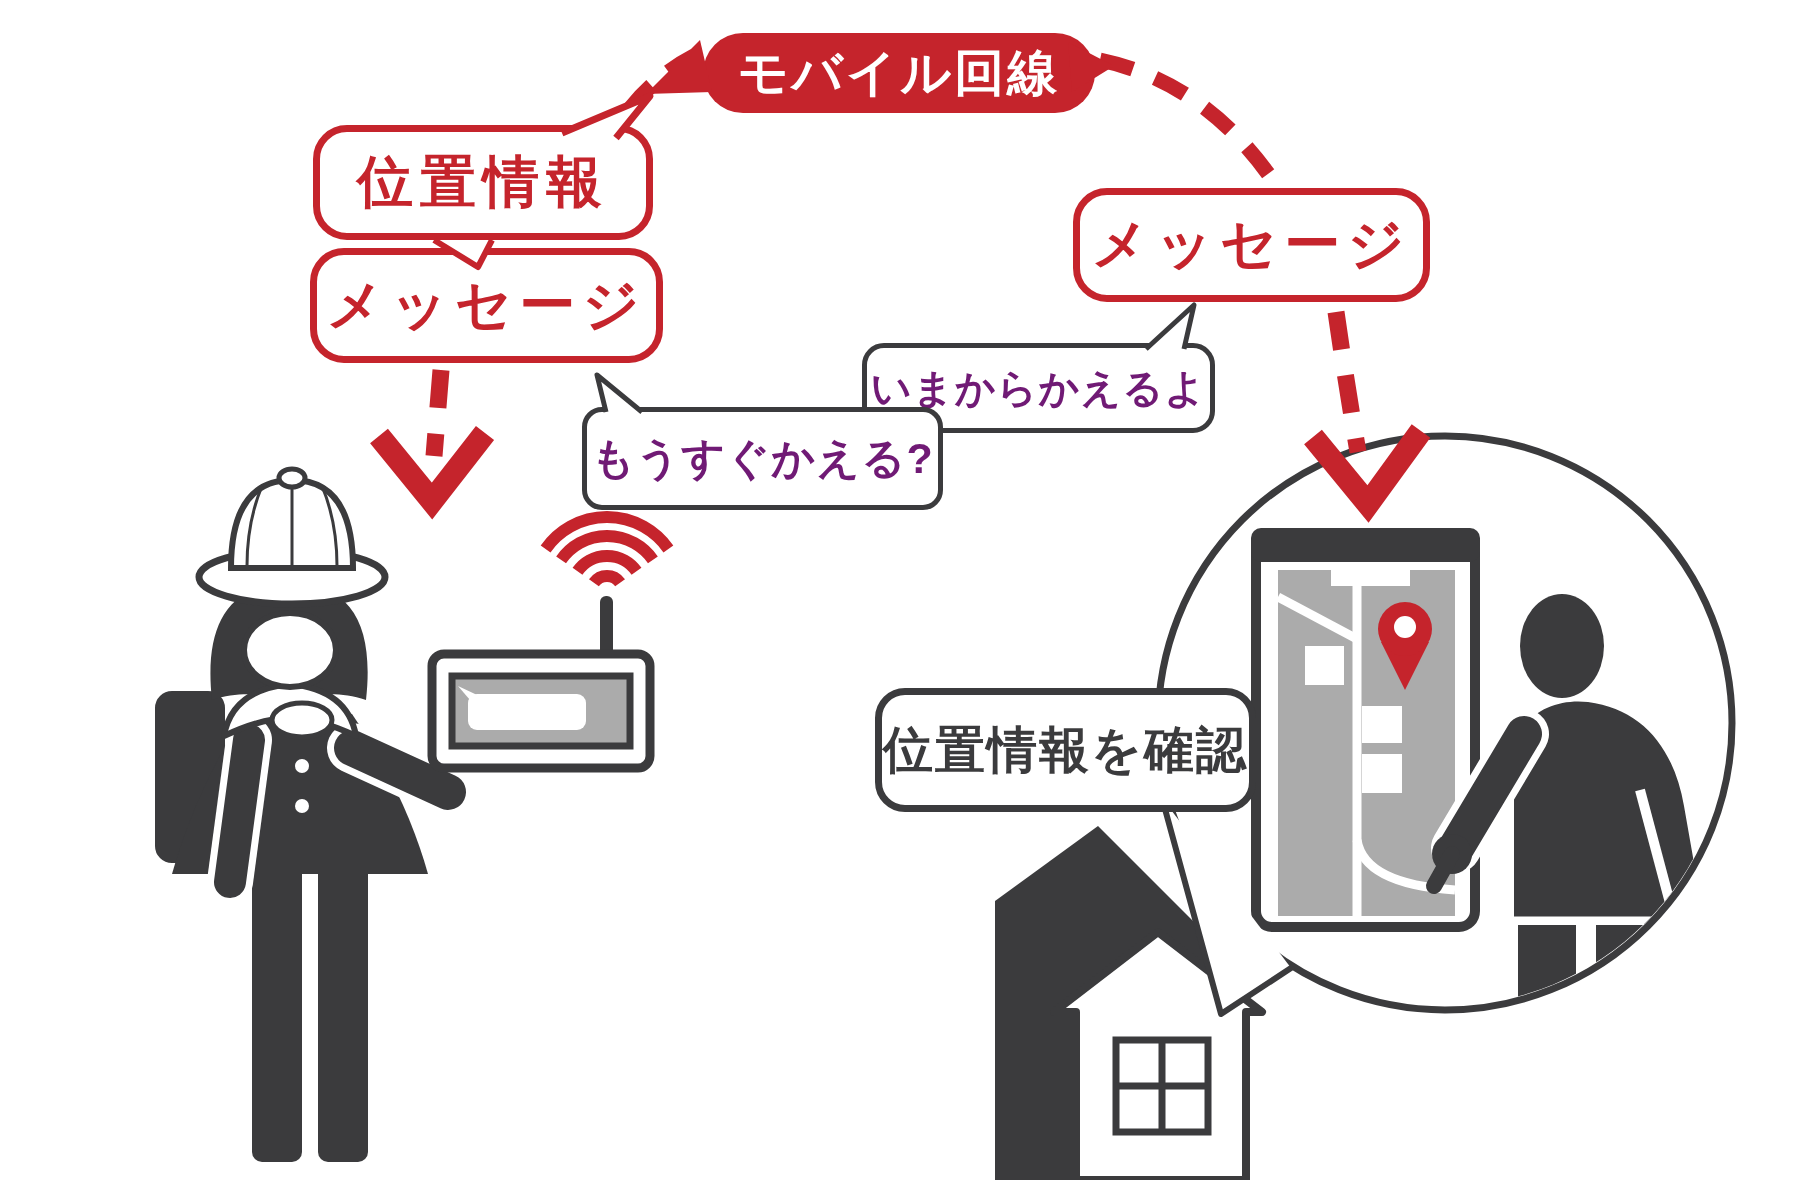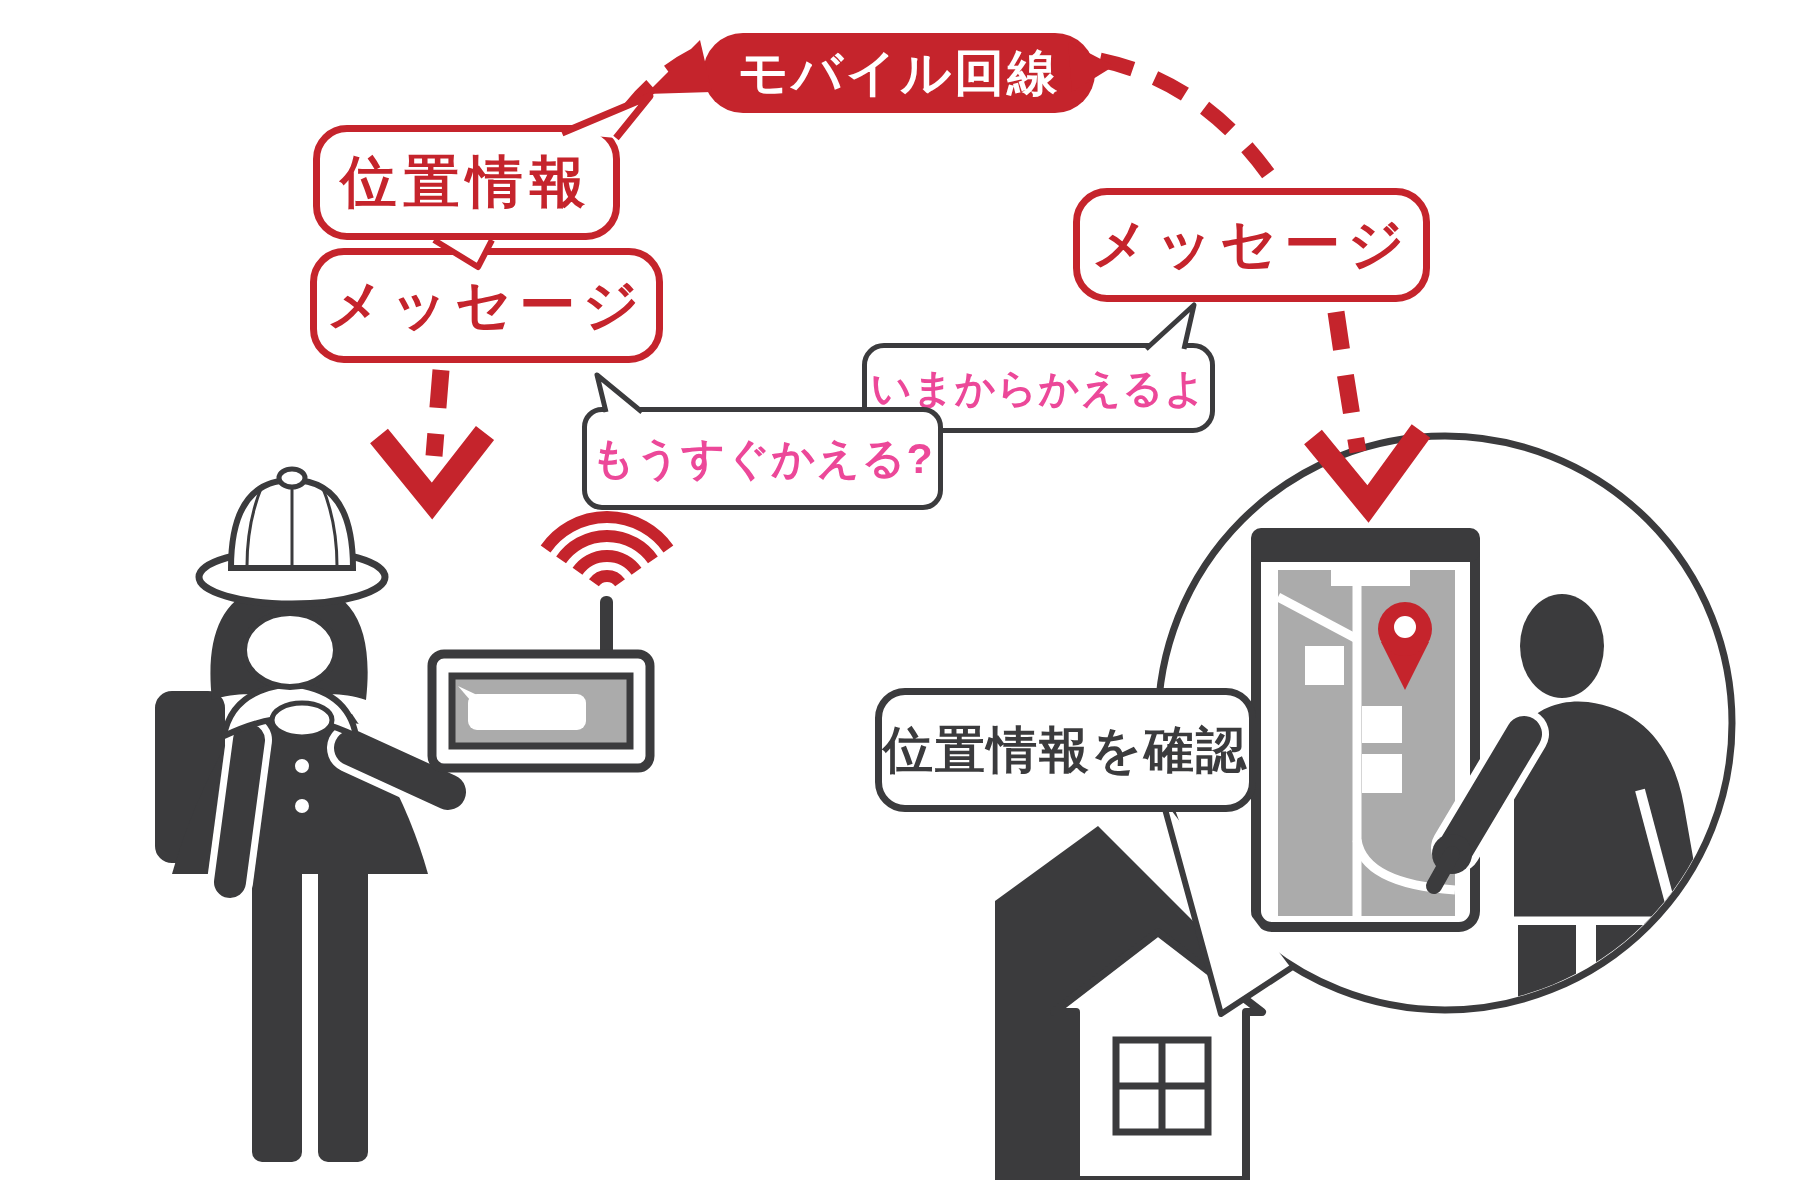--- a/index.html
+++ b/index.html
@@ -5,21 +5,21 @@
   html,body{margin:0;padding:0;background:#fff;}
   *{box-sizing:border-box;}
   #stage{position:relative;width:1800px;height:1180px;background:#fff;overflow:hidden;
          font-family:"Liberation Sans","DejaVu Sans",sans-serif;}
   #base,#overlay{position:absolute;left:0;top:0;width:1800px;height:1180px;}
   #overlay{pointer-events:none;}
   .lbl{position:absolute;display:flex;align-items:center;justify-content:center;
        font-weight:800;text-align:center;background:#fff;}
   .pill{background:#c5242c;color:#fff;border-radius:42px;font-size:50px;letter-spacing:3px;margin-top:16px;}
   .redbox{border:7px solid #c5242c;color:#c5242c;border-radius:34px;font-size:56px;letter-spacing:7px;}
-  .bubble{border:5px solid #3b3b3d;color:#ec4899;border-radius:22px;font-size:40px;letter-spacing:1px;}
+  .bubble{border:5px solid #3b3b3d;color:#701a75;border-radius:22px;font-size:40px;letter-spacing:1px;}
   .checkbox-lbl{border:7px solid #3b3b3d;color:#3b3b3d;border-radius:30px;font-size:50px;letter-spacing:2px;}
 </style>
 </head>
 <body>
 
 <div id="stage">
 
   <svg id="base" viewBox="0 0 1800 1180">
     <defs>
       <clipPath id="circleClip">
@@ -123,21 +123,21 @@
       <path d="M 379,436 L 432,501 L 485,433" stroke-width="23"></path>
     </g>
     <g stroke="#c5242c" fill="none">
       <path d="M 1336,312 Q 1346,382 1358,452" stroke-width="17" stroke-dasharray="38 26"></path>
       <path d="M 1313,437 L 1368,504 L 1421,431" stroke-width="23"></path>
     </g>
   </svg>
 
   <div class="lbl pill" style="left:703px;top:17px;width:392px;height:80px;">モバイル回線</div>
 
-  <div class="lbl redbox" style="left:313px;top:125px;width:307px;height:115px;text-align:right;">位置情報</div>
+  <div class="lbl redbox" style="left:313px;top:125px;width:340px;height:115px;text-align:right;">位置情報</div>
 
   <div class="lbl redbox" style="left:310px;top:248px;width:353px;height:115px;">メッセージ</div>
 
   <div class="lbl redbox" style="left:1073px;top:188px;width:357px;height:114px;">メッセージ</div>
 
   <div class="lbl bubble" style="left:862px;top:343px;width:353px;height:90px;">いまからかえるよ</div>
 
   <div class="lbl bubble" style="left:582px;top:407px;width:361px;height:103px;border-radius:20px;font-size:43px;">もうすぐかえる?</div>
 
   <div class="lbl checkbox-lbl" style="left:875px;top:688px;width:381px;height:124px;">位置情報を確認</div>

